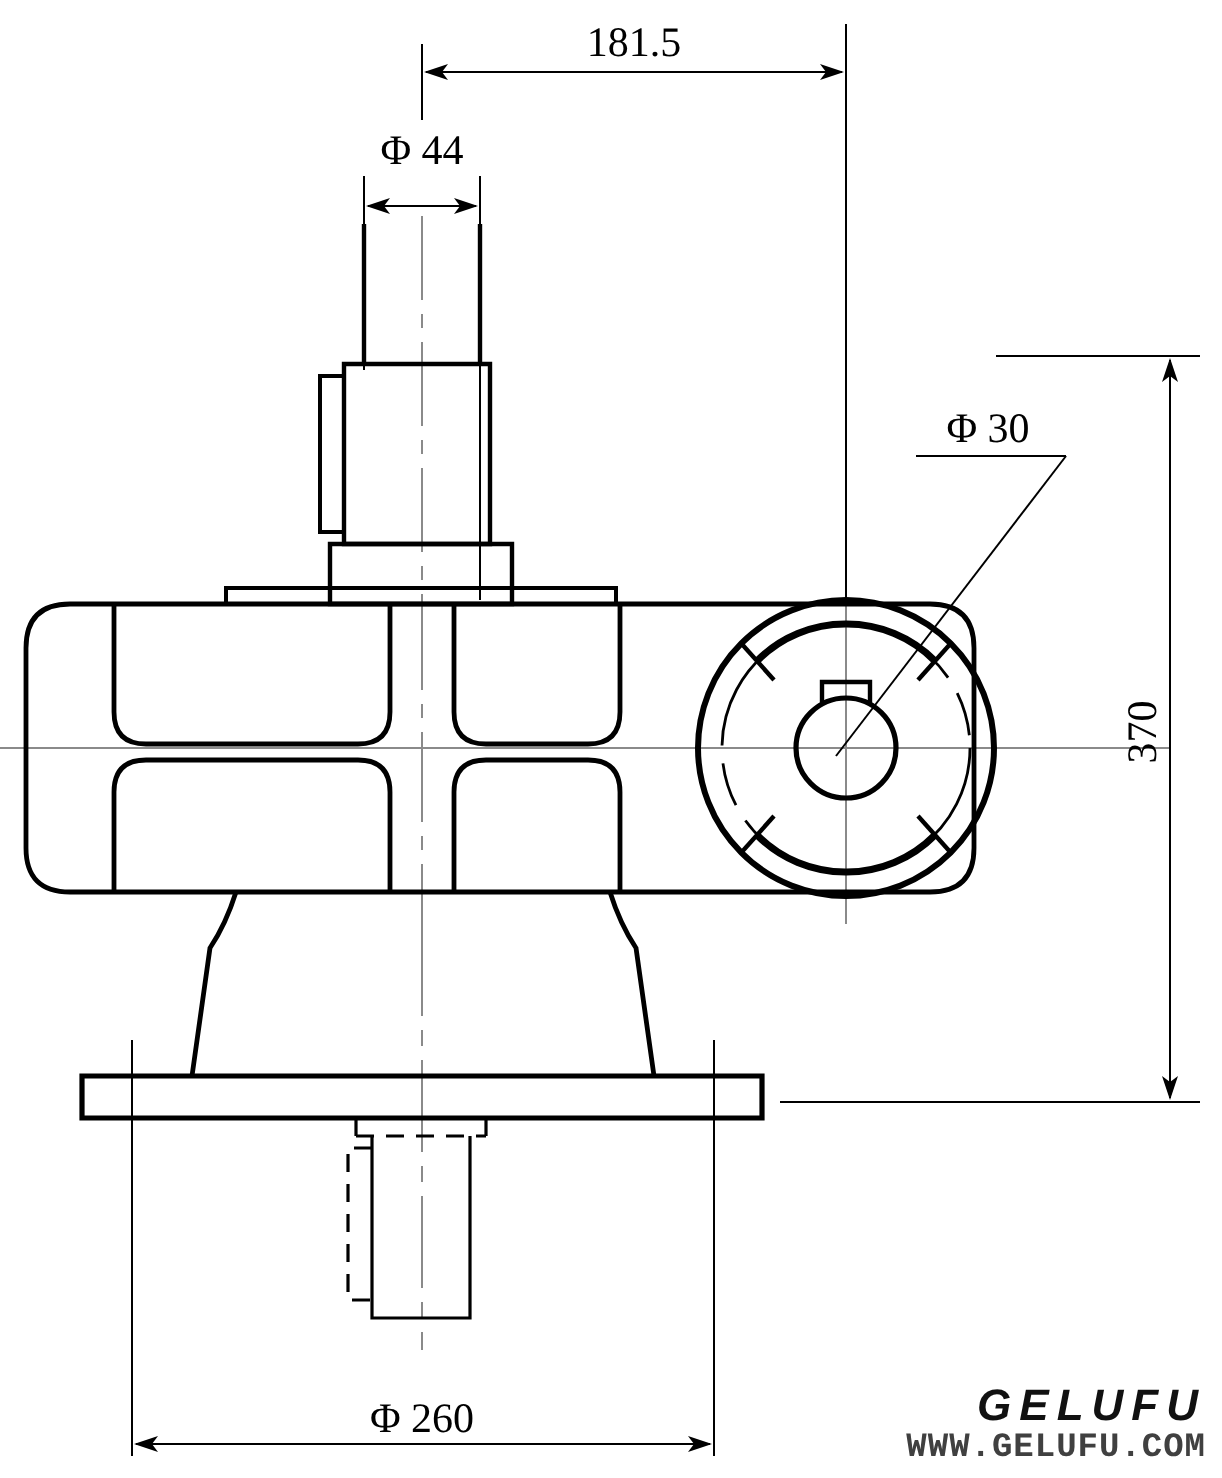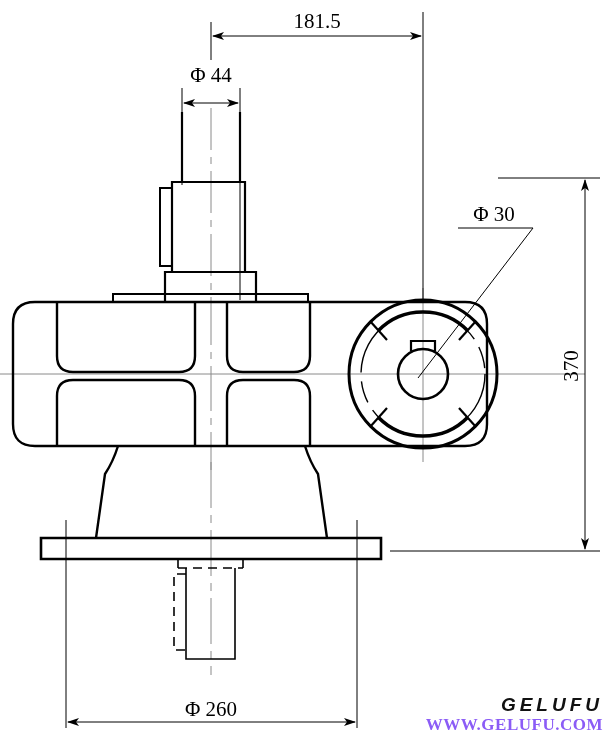--- a/index.html
+++ b/index.html
@@ -31,33 +31,33 @@
   }
   .logo-wrap {
     position: absolute;
     right: 8px;
     bottom: 4px;
     text-align: right;
     user-select: none;
   }
   .logo-main {
     font-family: "Liberation Sans", sans-serif;
-    font-size: 19px;
+    font-size: 22px;
     font-weight: bold;
     font-style: italic;
     letter-spacing: 4px;
     color: #111111;
     line-height: 1;
   }
   .logo-sub {
-    font-family: Liberation Serif, serif;
+    font-family: Liberation Mono, monospace;
     font-size: 17px;
     font-weight: bold;
     letter-spacing: 0.5px;
-    color: #8b5cf6;
+    color: #404040;
     line-height: 1.15;
     margin-top: 1px;
   }
 </style>
 </head>
 <body>
 
 <div id="drawing-root">
 
   <svg id="drawing-canvas" viewBox="0 0 611 739" xmlns="http://www.w3.org/2000/svg">

